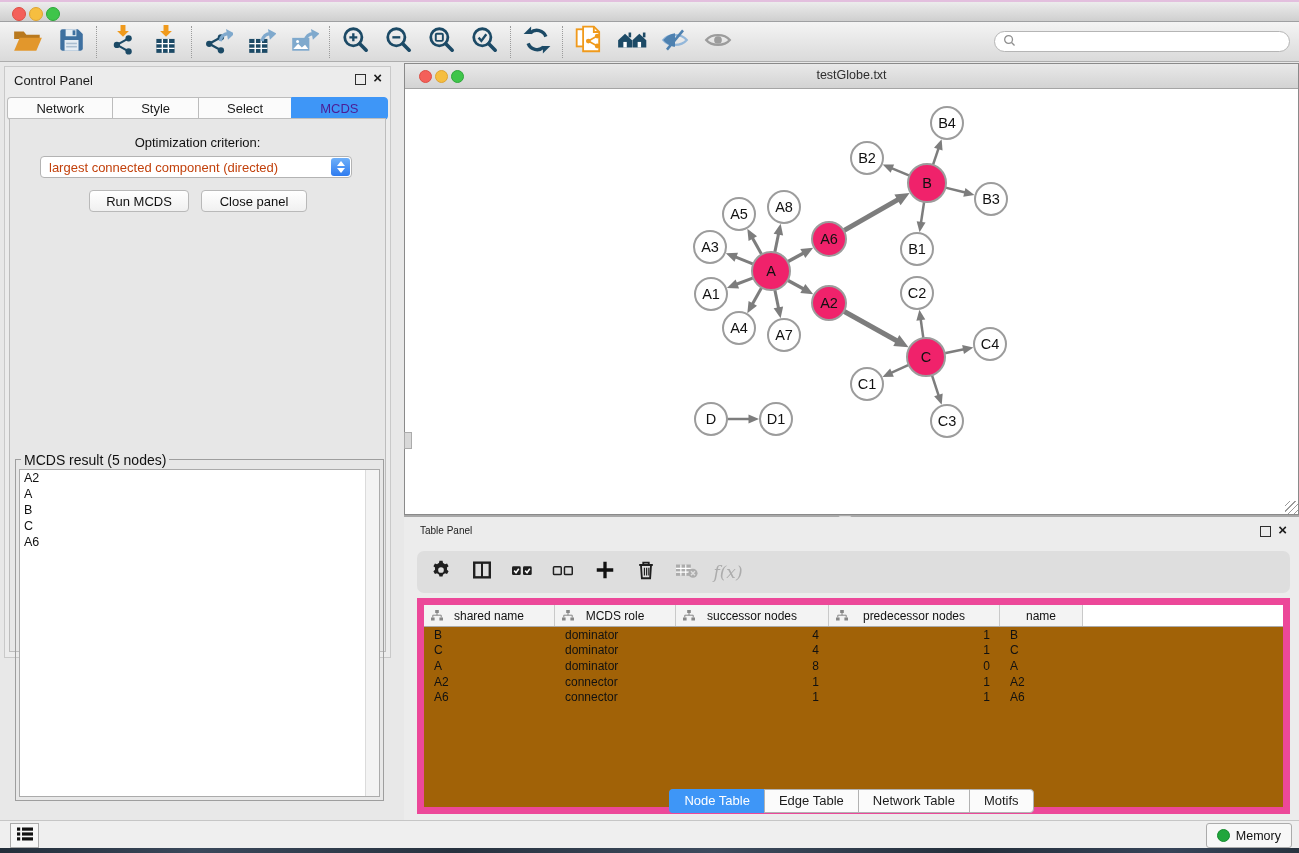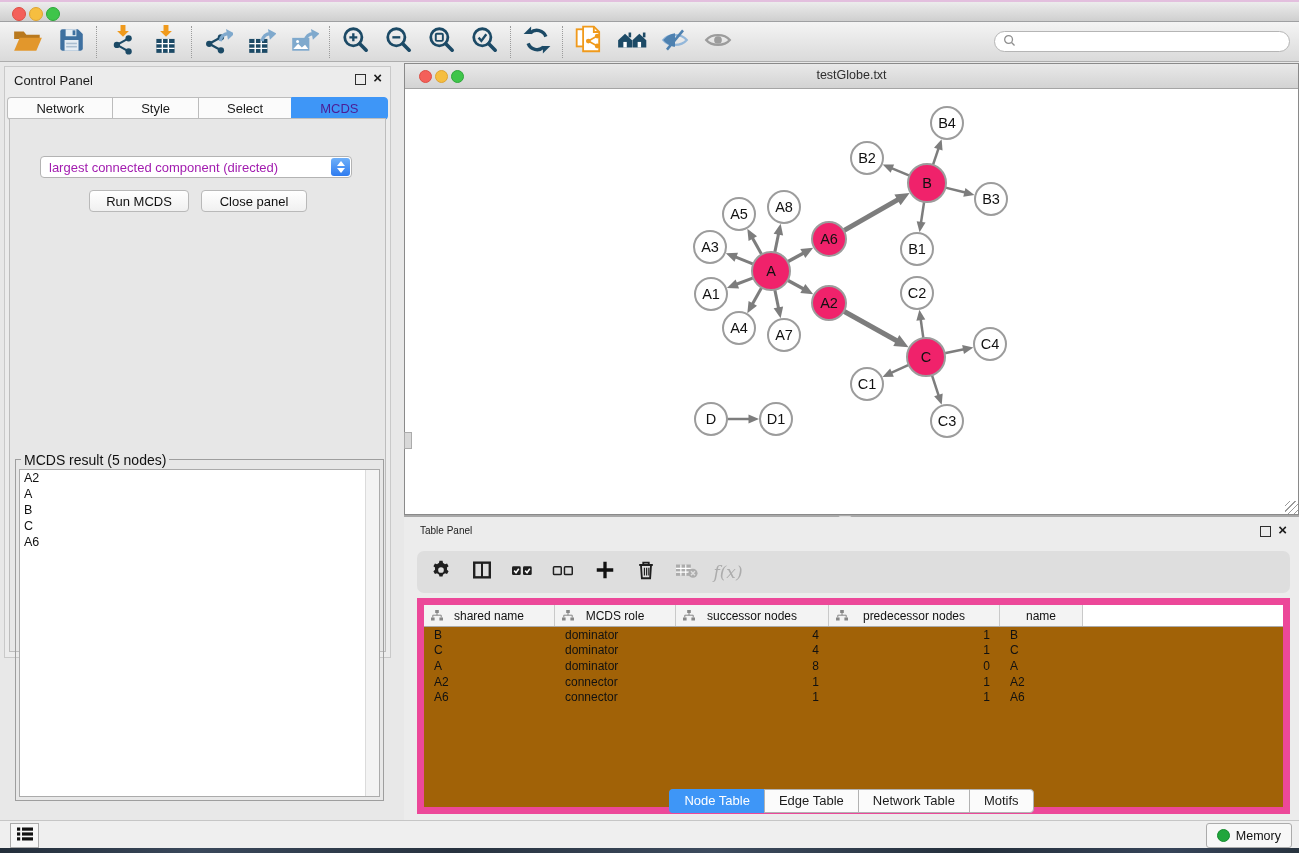--- a/index.html
+++ b/index.html
@@ -34,21 +34,21 @@
   .cp-tabs{position:absolute;left:0;right:0;top:30px;display:flex;justify-content:center;}
   .cp-tab{height:21px;line-height:21px;padding:0 28px;font-size:13px;background:#FBFBFB;color:#1B1B1B;
     border:1px solid #BCBCBC;border-right:none;cursor:pointer;}
   .cp-tab:first-child{border-radius:4px 0 0 4px;}
   .cp-tab:last-child{border-right:1px solid #BCBCBC;border-radius:0 4px 4px 0;}
   .cp-tab.active{background:#3E96F7;color:#4c1d95;border-color:#3E96F7;}
   .cp-pane{position:absolute;left:4px;right:4px;top:51px;bottom:5px;border:1px solid #BDBDBD;background:#E7E7E7;}
   .opt-label{position:absolute;left:0;right:0;top:68px;text-align:center;font-size:13px;color:#111;}
   .dropdown{position:absolute;left:35px;top:89px;width:312px;height:22px;background:#fff;border:1px solid #B3B3B3;
     border-radius:4px;box-sizing:border-box;display:flex;align-items:center;cursor:pointer;}
-  .dropdown .val{flex:1;font-size:13px;padding-left:8px;color:#a21caf;white-space:nowrap;}
+  .dropdown .val{flex:1;font-size:13px;padding-left:8px;color:#c2410c;white-space:nowrap;}
   .stepper{width:19px;height:18px;margin-right:1px;border-radius:3px;background:linear-gradient(#6FB0F9,#2E7BF0);
     display:flex;flex-direction:column;align-items:center;justify-content:center;gap:2px;}
   .arr-up{width:0;height:0;border-left:4px solid transparent;border-right:4px solid transparent;border-bottom:5px solid #fff;}
   .arr-dn{width:0;height:0;border-left:4px solid transparent;border-right:4px solid transparent;border-top:5px solid #fff;}
   .cp-btn{position:absolute;top:123px;height:22px;background:linear-gradient(#FFFFFF,#F0F0F0);border:1px solid #B9B9B9;
     border-radius:4px;font-size:13px;color:#111;display:flex;align-items:center;justify-content:center;
     box-sizing:border-box;cursor:pointer;font-family:"Liberation Sans",sans-serif;}
   .run-btn{left:84px;width:100px;} .closep-btn{left:196px;width:106px;}
   .result-fieldset{position:absolute;left:10px;top:392px;width:369px;height:342px;border:1px solid #9E9E9E;
     box-sizing:border-box;}
@@ -290,20 +290,21 @@
     <div class="panel-title">Control Panel</div>
     <span class="win-float cp-float"></span>
     <span class="win-close cp-close">×</span>
     <div class="cp-tabs">
       <span class="cp-tab">Network</span>
       <span class="cp-tab">Style</span>
       <span class="cp-tab">Select</span>
       <span class="cp-tab active">MCDS</span>
     </div>
     <div class="cp-pane"></div>
+    <div class="opt-label">Optimization criterion:</div>
     <div class="dropdown">
       <span class="val">largest connected component (directed)</span>
       <span class="stepper">
         <span class="arr-up"></span>
           <span class="arr-dn"></span>
       </span>
     </div>
     <button class="cp-btn run-btn">Run MCDS</button>
     <button class="cp-btn closep-btn">Close panel</button>
     <div class="result-fieldset">

